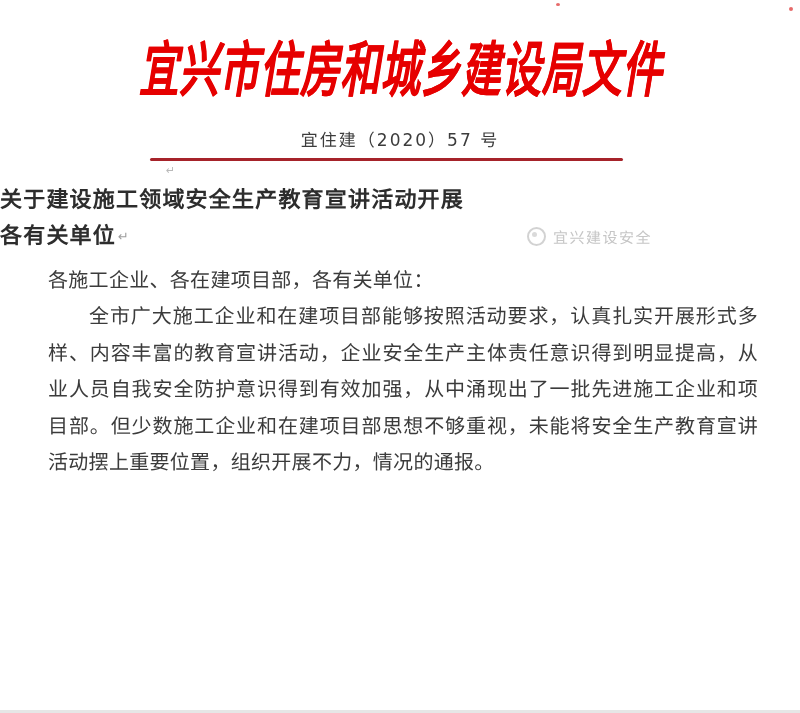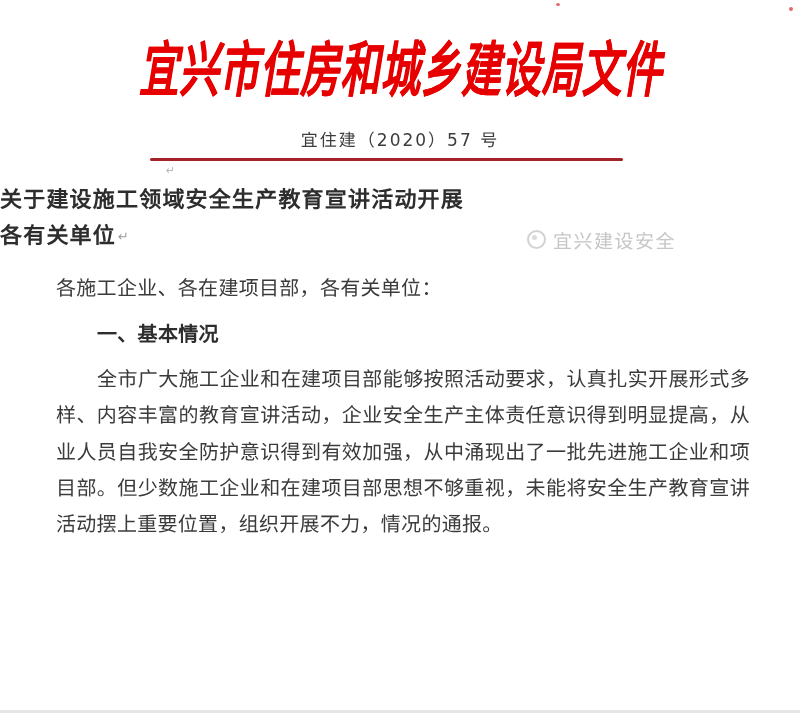--- a/index.html
+++ b/index.html
@@ -125,39 +125,39 @@
     content: "";
     position: absolute;
     left: 3px;
     top: 3px;
     width: 5px;
     height: 5px;
     border-radius: 50%;
     background: #d6d6d6;
   }
   .watermark .wm-label {
-    font-size: 19px;
+    font-size: 15px;
     letter-spacing: 1.5px;
     font-weight: 500;
   }
 
   
   .body-text {
     position: absolute;
     top: 262px;
     left: 48px;
     width: 710px;
     font-size: 20px;
     line-height: 36.4px;
     letter-spacing: 0.3px;
     color: #3b3b3b;
     text-align: justify;
   }
   .body-text p {
-    margin: 8px;
+    margin: 0;
   }
   .body-text p.indent {
     text-indent: 2.05em;
   }
   .body-text p.section-heading {
     font-weight: 700;
     color: #2d2d2d;
     text-indent: 2.05em;
     margin-top: 10px;
   }
@@ -198,19 +198,18 @@
     </div>
   </div>
 
   <div class="watermark">
     <span class="wm-icon"></span>
     <span class="wm-label">宜兴建设安全</span>
   </div>
 
   <div class="body-text">
     <p>各施工企业、各在建项目部，各有关单位：</p>
-    <p class="section-heading">一、基本情况</p>
     <p class="indent">全市广大施工企业和在建项目部能够按照活动要求，认真扎实开展形式多样、内容丰富的教育宣讲活动，企业安全生产主体责任意识得到明显提高，从业人员自我安全防护意识得到有效加强，从中涌现出了一批先进施工企业和项目部。但少数施工企业和在建项目部思想不够重视，未能将安全生产教育宣讲活动摆上重要位置，组织开展不力，情况的通报。</p>
   </div>
 
   <div class="bottom-edge"></div>
 
 </div>
 
 </body></html>

